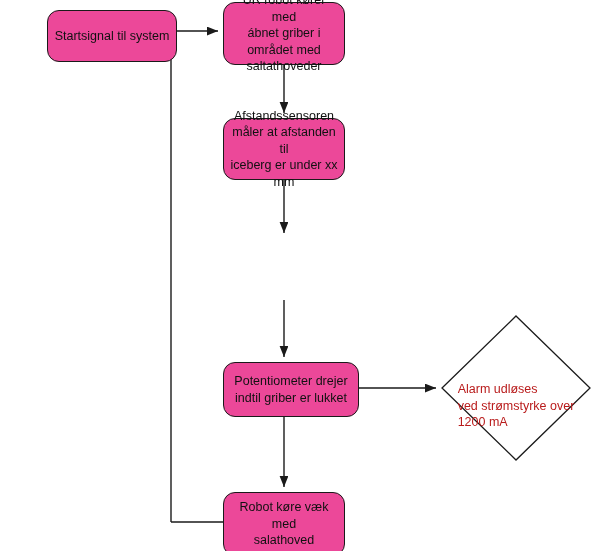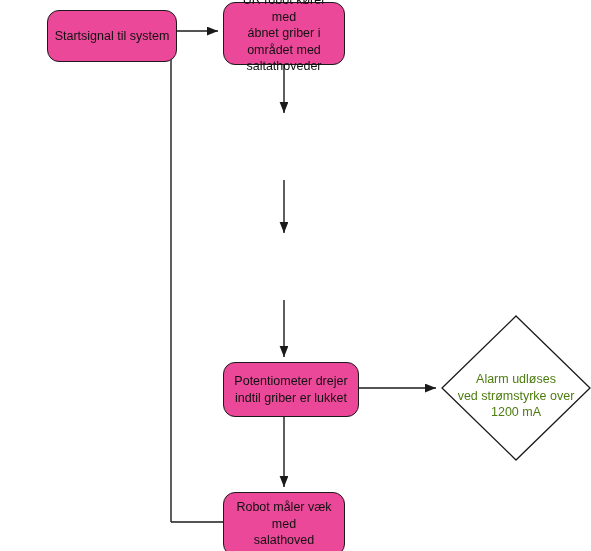--- a/index.html
+++ b/index.html
@@ -49,30 +49,29 @@
     z-index: 2;
   }
   .diamond-shape {
     position: absolute;
     left: 0;
     top: 0;
   }
   .diamond-text {
     position: absolute;
     left: 0;
-    top: 8px;
+    top: 18px;
     width: 100%;
     height: 100%;
     display: flex;
     align-items: center;
     justify-content: center;
-    text-align: center;
     font-size: 12.5px;
     line-height: 1.32;
-    color: #4d7c0f;
+    color: #b91c1c;
     white-space: pre-line;
     pointer-events: none;
   }
 </style>
 </head>
 <body>
 
 <div id="canvas">
 
   <svg id="wires" viewBox="0 0 591 551" width="591" height="551" xmlns="http://www.w3.org/2000/svg">
@@ -103,29 +102,35 @@
     <span class="label">Startsignal til system</span>
   </div>
 
   <div class="node" style="left:223px; top:2px; width:122px; height:63px;">
     <span class="label">UR robot kører med
 ábnet griber i
 området med
 saltathoveder</span>
   </div>
 
+  <div class="node" style="left:223px; top:118px; width:122px; height:62px;">
+    <span class="label">Afstandssensoren
+måler at afstanden til
+iceberg er under xx
+mm</span>
+  </div>
 
 
   <div class="node" style="left:223px; top:362px; width:136px; height:55px;">
     <span class="label">Potentiometer drejer
 indtil griber er lukket</span>
   </div>
 
   <div class="node" style="left:223px; top:492px; width:122px; height:64px;">
-    <span class="label">Robot måler væk med
+    <span class="label">Robot køre væk med
 salathoved</span>
   </div>
 
   <div class="diamond-wrap" style="left:441px; top:315px; width:150px; height:146px;">
     <svg class="diamond-shape" width="150" height="146" viewBox="0 0 150 146" xmlns="http://www.w3.org/2000/svg">
       <polygon points="75,1 149,73 75,145 1,73" fill="#ffffff" stroke="#1a1a1a" stroke-width="1.3"></polygon>
     </svg>
     <div class="diamond-text">Alarm udløses
 ved strømstyrke over
 1200 mA</div>

